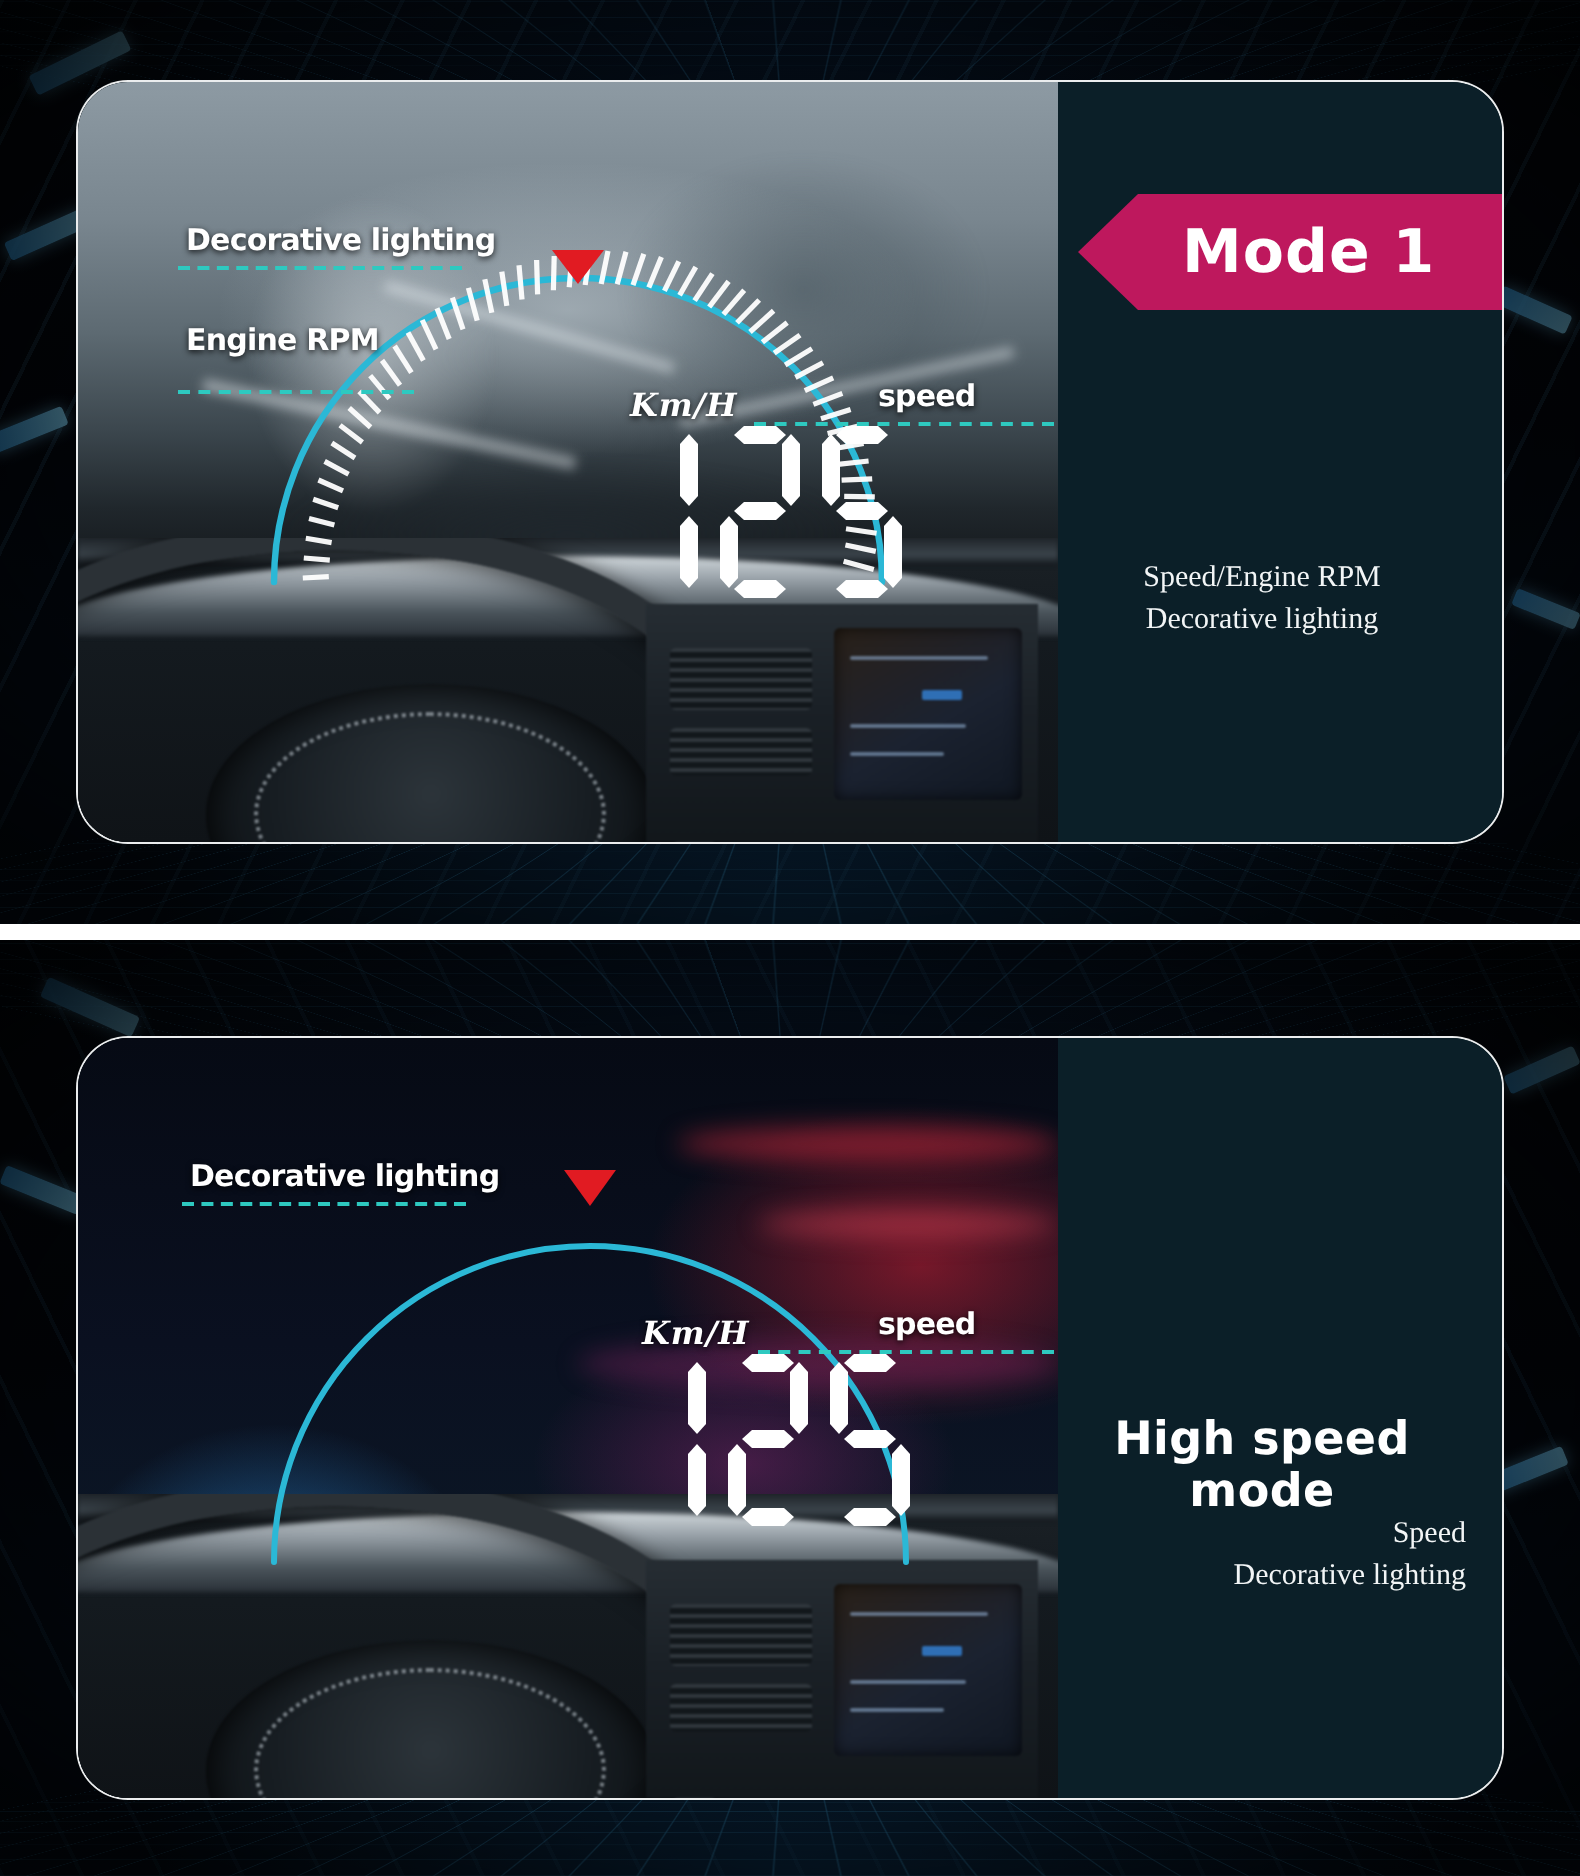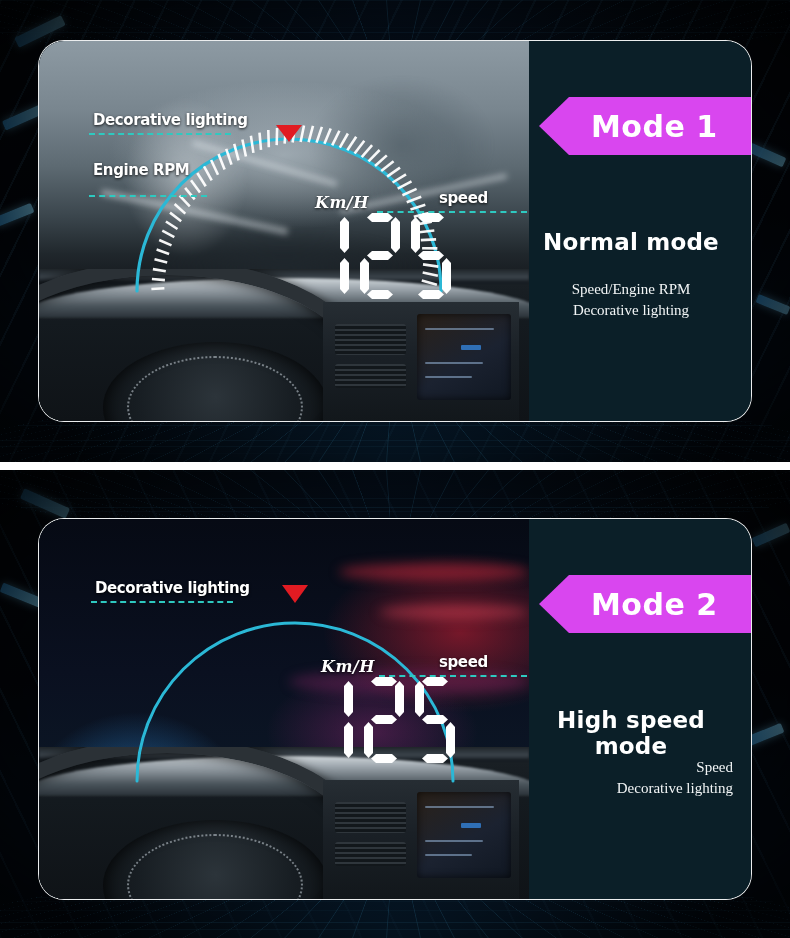--- a/index.html
+++ b/index.html
@@ -339,21 +339,21 @@
     flex: 1;
     background: #0b1f28;
     overflow: hidden;
   }
   .mode-banner {
     position: absolute;
     top: 56px;
     left: 10px;
     right: 0;
     height: 58px;
-    background: #d946ef;
+    background: #be185d;
     clip-path: polygon(30px 0, 100% 0, 100% 100%, 30px 100%, 0 50%);
     display: flex;
     align-items: center;
     padding-left: 52px;
     box-sizing: border-box;
   }
   .mode-banner span {
     color: #ffffff;
     font-family: "DejaVu Sans", sans-serif;
     font-weight: bold;
@@ -531,21 +531,20 @@
 
             <div class="label" style="left:400px; top:148px;">speed</div>
             <div class="dash-rule" style="left:338px; top:170px; width:150px;"></div>
           </div>
         </div>
 
         <div class="panel">
           <div class="mode-banner">
             <span>Mode 1</span>
           </div>
-          <div class="panel-title">Normal mode</div>
           <div class="panel-feats">
             <div>Speed/Engine RPM</div>
             <div>Decorative lighting</div>
           </div>
         </div>
 
       </div>
     </div>
   </div>
 
@@ -628,23 +627,20 @@
 
             <div class="label" style="left:56px; top:60px;">Decorative lighting</div>
             <div class="dash-rule" style="left:52px; top:82px; width:142px;"></div>
 
             <div class="label" style="left:400px; top:134px;">speed</div>
             <div class="dash-rule" style="left:340px; top:156px; width:148px;"></div>
           </div>
         </div>
 
         <div class="panel">
-          <div class="mode-banner">
-            <span>Mode 2</span>
-          </div>
           <div class="panel-title right">High speed mode</div>
           <div class="panel-feats right">
             <div>Speed</div>
             <div>Decorative lighting</div>
           </div>
         </div>
 
       </div>
     </div>
   </div>

